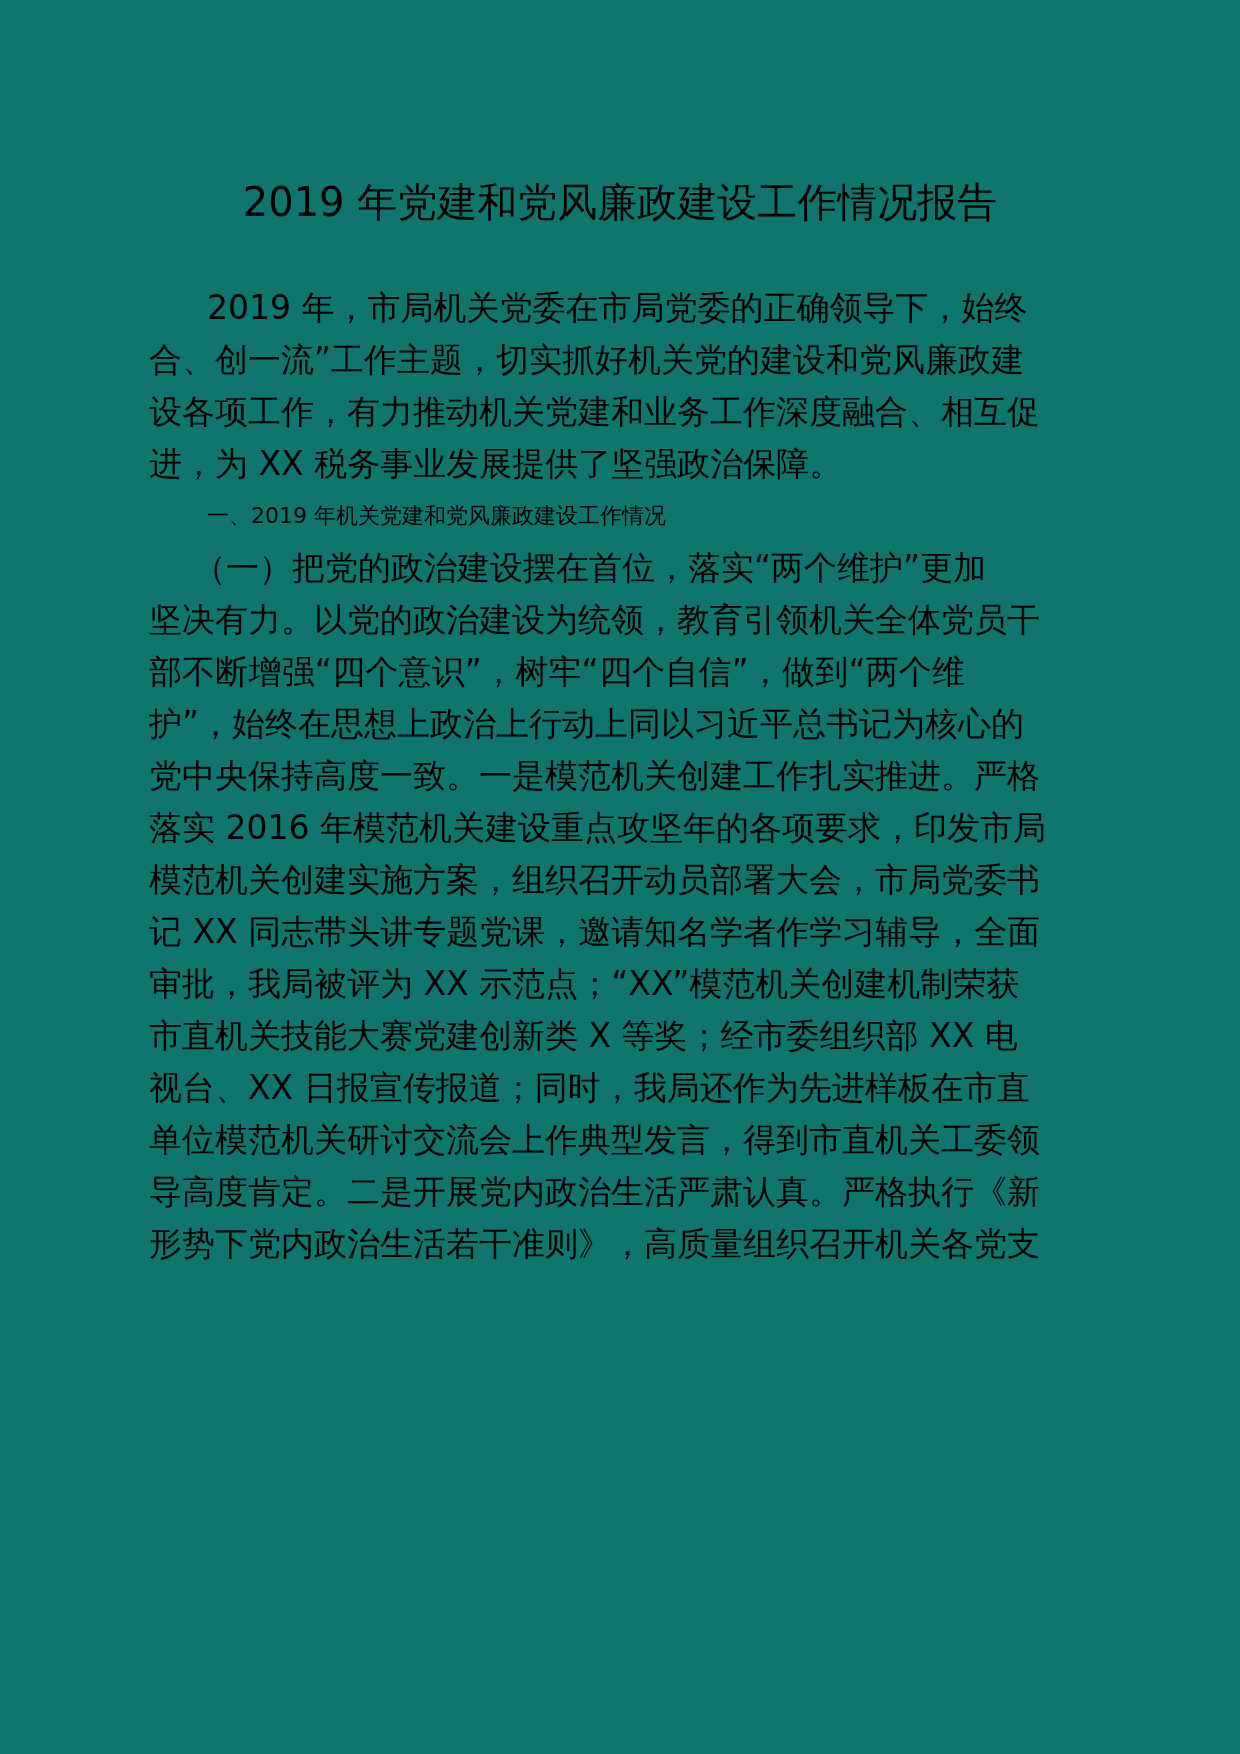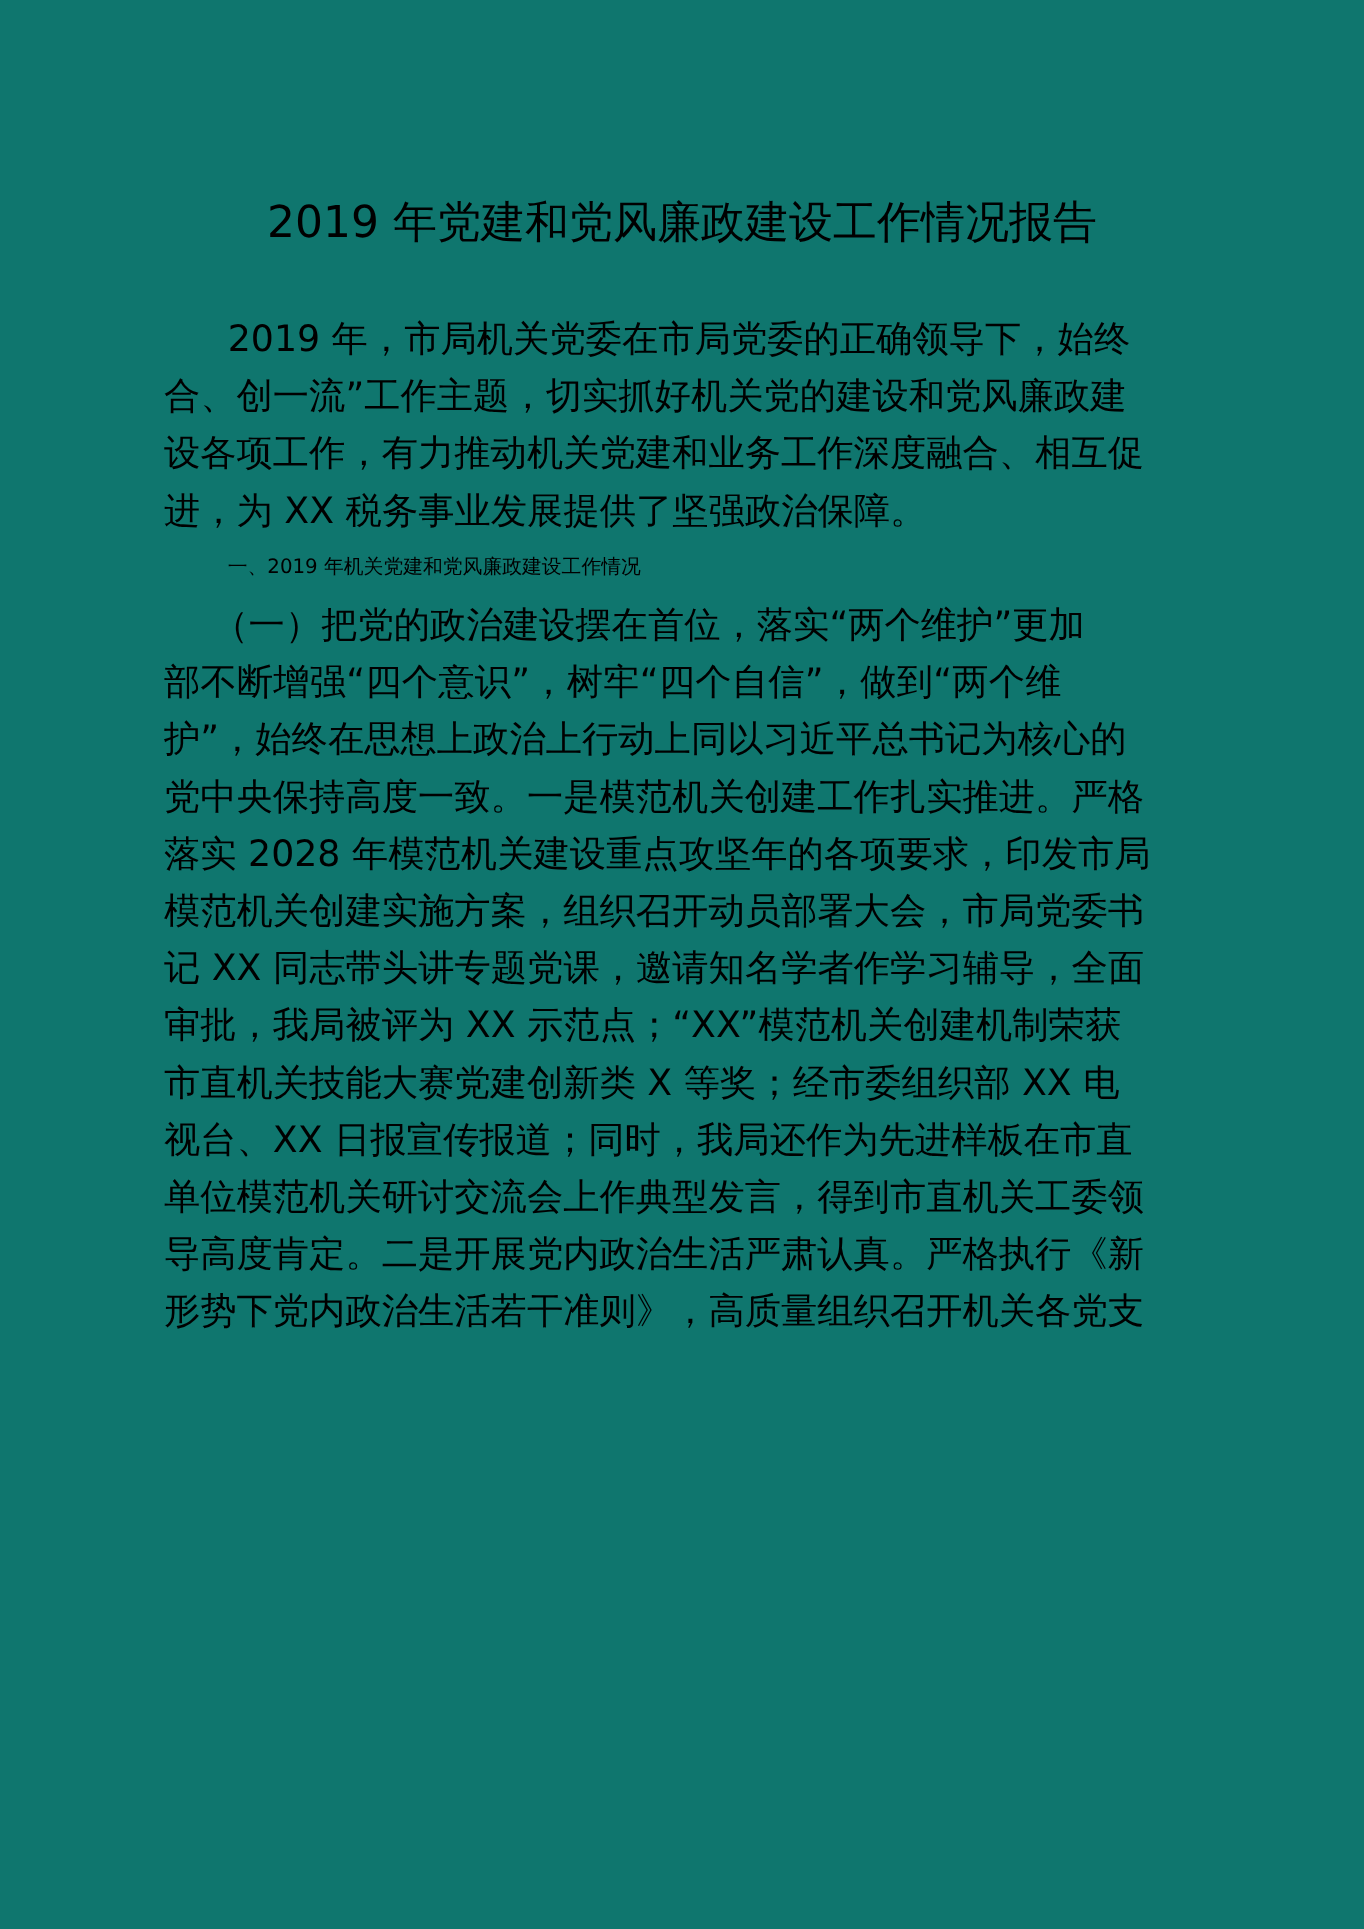--- a/index.html
+++ b/index.html
@@ -50,21 +50,21 @@
       text-align: justify;
       text-align-last: justify;
     }
     .line.last {
       text-align-last: left;
     }
     .line.indent {
       padding-left: 58px;
     }
     .line.heading {
-      font-size: 18px;
+      font-size: 22px;
       text-align-last: left;
     }
   </style>
 </head>
 <body>
 
 <div class="page">
   <div class="title">2019 年党建和党风廉政建设工作情况报告</div>
 
   <div class="body">
@@ -75,24 +75,25 @@
       <span class="line">设各项工作，有力推动机关党建和业务工作深度融合、相互促</span>
       <span class="line last">进，为 XX 税务事业发展提供了坚强政治保障。</span>
     </div>
 
     <div>
       <span class="line indent heading">一、2019 年机关党建和党风廉政建设工作情况</span>
     </div>
 
     <div>
       <span class="line indent" style="padding-left:44px;">（一）把党的政治建设摆在首位，落实“两个维护”更加</span>
+      <span class="line">坚决有力。以党的政治建设为统领，教育引领机关全体党员干</span>
       <span class="line">部不断增强“四个意识”，树牢“四个自信”，做到“两个维</span>
       <span class="line">护”，始终在思想上政治上行动上同以习近平总书记为核心的</span>
       <span class="line">党中央保持高度一致。一是模范机关创建工作扎实推进。严格</span>
-      <span class="line">落实 2028 年模范机关建设重点攻坚年的各项要求，印发市局</span>
+      <span class="line">落实 2016 年模范机关建设重点攻坚年的各项要求，印发市局</span>
       <span class="line">模范机关创建实施方案，组织召开动员部署大会，市局党委书</span>
       <span class="line">记 XX 同志带头讲专题党课，邀请知名学者作学习辅导，全面</span>
       <span class="line">审批，我局被评为 XX 示范点；“XX”模范机关创建机制荣获</span>
       <span class="line">市直机关技能大赛党建创新类 X 等奖；经市委组织部 XX 电</span>
       <span class="line">视台、XX 日报宣传报道；同时，我局还作为先进样板在市直</span>
       <span class="line">单位模范机关研讨交流会上作典型发言，得到市直机关工委领</span>
       <span class="line">导高度肯定。二是开展党内政治生活严肃认真。严格执行《新</span>
       <span class="line">形势下党内政治生活若干准则》，高质量组织召开机关各党支</span>
     </div>
   </div>

